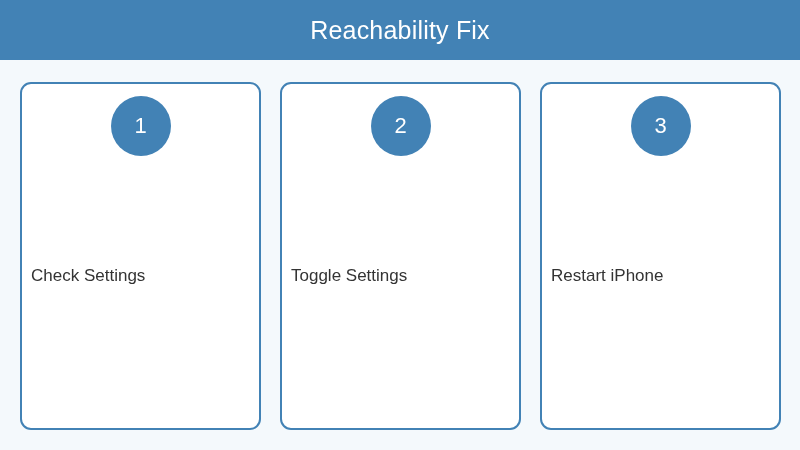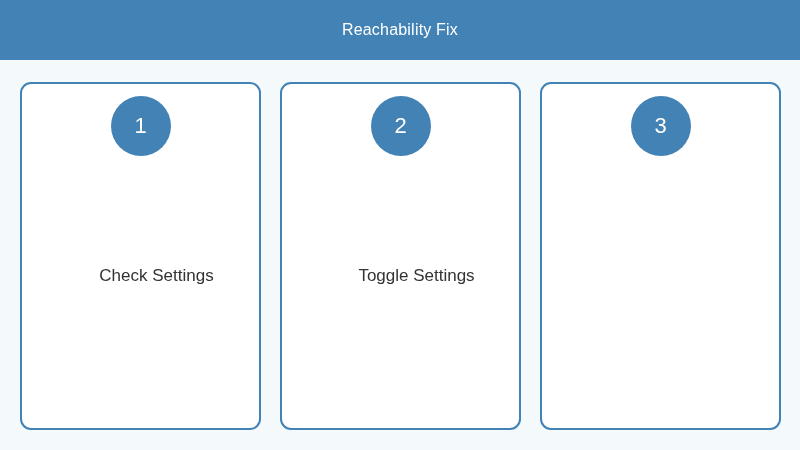--- a/index.html
+++ b/index.html
@@ -29,21 +29,21 @@
     width: 800px;
     height: 60px;
     background: #4282b5;
     display: flex;
     align-items: center;
     justify-content: center;
     box-sizing: border-box;
   }
   .header-title {
     color: #ffffff;
-    font-size: 16px;
+    font-size: 25px;
     font-weight: 400;
     letter-spacing: 0.2px;
     line-height: 1;
     white-space: nowrap;
     font-family: "Liberation Sans", sans-serif;
   }
 
   
   .cards-row {
     position: absolute;
@@ -88,23 +88,23 @@
     color: #ffffff;
     font-size: 22px;
     font-weight: 400;
     line-height: 1;
     font-family: "Liberation Sans", sans-serif;
   }
 
   .step-label {
     position: absolute;
     top: 182px;
-    left: 16px;
+    left: 9px;
     width: 100%;
-    text-align: center;
+    text-align: left;
     color: #333333;
     font-size: 17px;
     font-weight: 400;
     line-height: 1.2;
     font-family: "Liberation Sans", sans-serif;
     white-space: nowrap;
   }
 </style>
 </head>
 <body>
@@ -128,17 +128,18 @@
       <div class="step-badge">
         <span class="step-badge-number">2</span>
       </div>
       <div class="step-label">Toggle Settings</div>
     </div>
 
     <div class="step-card">
       <div class="step-badge">
         <span class="step-badge-number">3</span>
       </div>
+      <div class="step-label">Restart iPhone</div>
     </div>
 
   </div>
 
 </div>
 
 </body></html>

